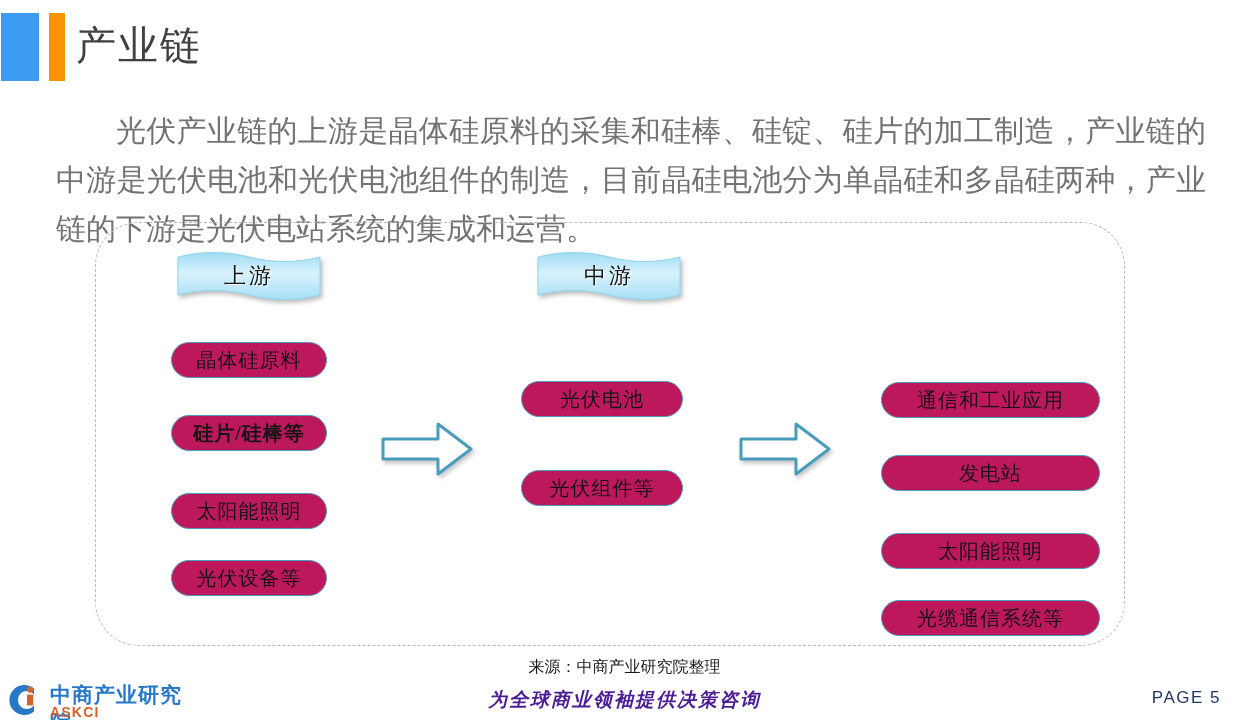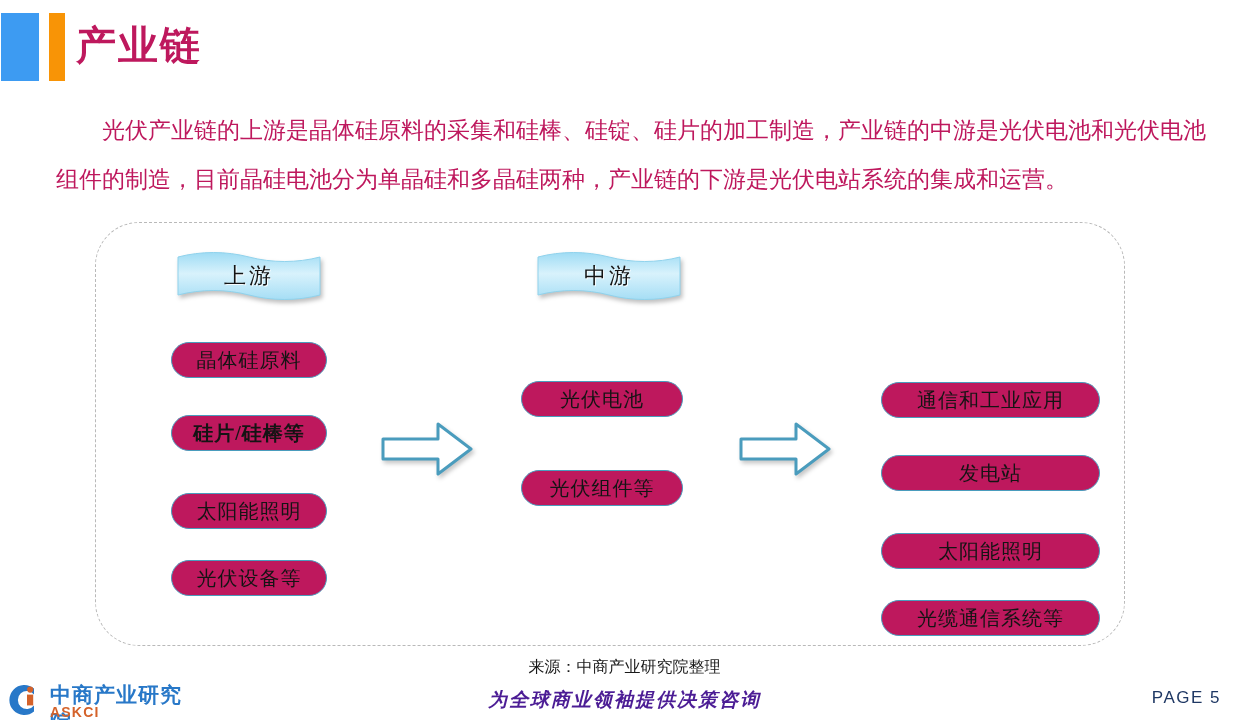--- a/index.html
+++ b/index.html
@@ -17,29 +17,29 @@
     width: 38px; height: 68px; background: #3d9bf2;
   }
   .hdr-orange {
     position: absolute; left: 49px; top: 13px;
     width: 16px; height: 68px; background: #f89406;
   }
   .hdr-title {
     position: absolute; left: 76px; top: 18px;
     font-family: "Liberation Serif", "DejaVu Serif", serif;
     font-size: 40px; line-height: 56px;
-    color: #be185d; letter-spacing: 2px; white-space: nowrap; font-weight: bold;
+    color: #404040; letter-spacing: 2px; white-space: nowrap;
   }
 
   
   .para {
     position: absolute; left: 56px; top: 106px;
     width: 1150px;
-    font-size: 23px; line-height: 49px;
-    color: #be185d; text-align: justify;
+    font-size: 30px; line-height: 49px;
+    color: #737373; text-align: justify;
     text-indent: 2em;
     font-family: "Liberation Serif", "DejaVu Serif", serif;
   }
 
   
   .frame {
     position: absolute; left: 95px; top: 222px;
     width: 1030px; height: 424px;
     border: 1.5px dashed #b9b9b9;
     border-radius: 44px;

